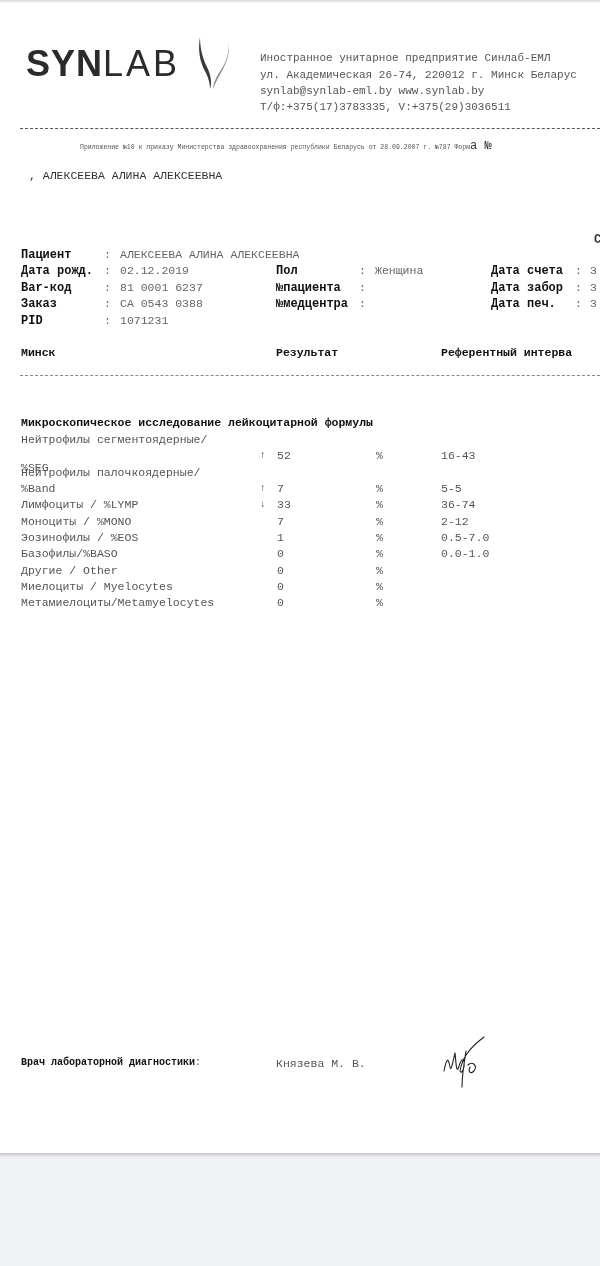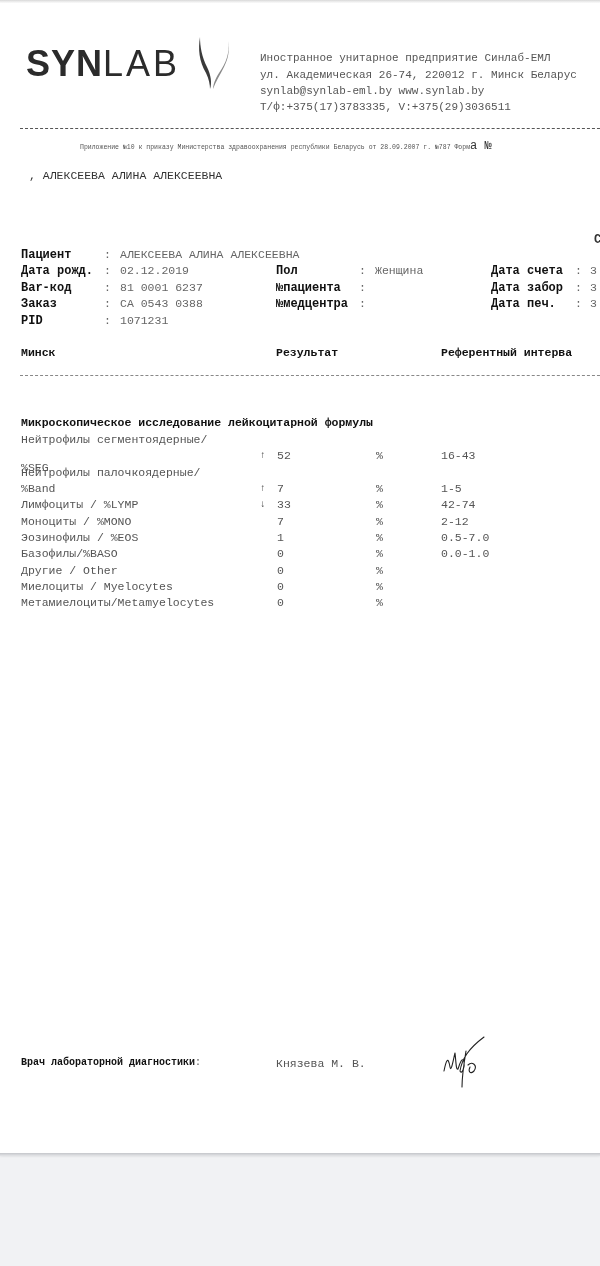--- a/index.html
+++ b/index.html
@@ -148,28 +148,28 @@
       <div class="abs cell" style="left:441px; top:446px">16-43</div>
     </div>
     <div>
       <div class="abs cell" style="left:21px; top:463px">Нейтрофилы палочкоядерные/</div>
     </div>
     <div>
       <div class="abs cell" style="left:21px; top:479px">%Band</div>
       <div class="abs flag" style="left:260px; top:480px">↑</div>
       <div class="abs cell" style="left:277px; top:479px">7</div>
       <div class="abs cell" style="left:376px; top:479px">%</div>
-      <div class="abs cell" style="left:441px; top:479px">1-5</div>
+      <div class="abs cell" style="left:441px; top:479px">5-5</div>
     </div>
     <div>
       <div class="abs cell" style="left:21px; top:495px">Лимфоциты / %LYMP</div>
       <div class="abs flag" style="left:260px; top:496px">↓</div>
       <div class="abs cell" style="left:277px; top:495px">33</div>
       <div class="abs cell" style="left:376px; top:495px">%</div>
-      <div class="abs cell" style="left:441px; top:495px">42-74</div>
+      <div class="abs cell" style="left:441px; top:495px">36-74</div>
     </div>
     <div>
       <div class="abs cell" style="left:21px; top:512px">Моноциты / %MONO</div>
       <div class="abs cell" style="left:277px; top:512px">7</div>
       <div class="abs cell" style="left:376px; top:512px">%</div>
       <div class="abs cell" style="left:441px; top:512px">2-12</div>
     </div>
     <div>
       <div class="abs cell" style="left:21px; top:528px">Эозинофилы / %EOS</div>
       <div class="abs cell" style="left:277px; top:528px">1</div>

